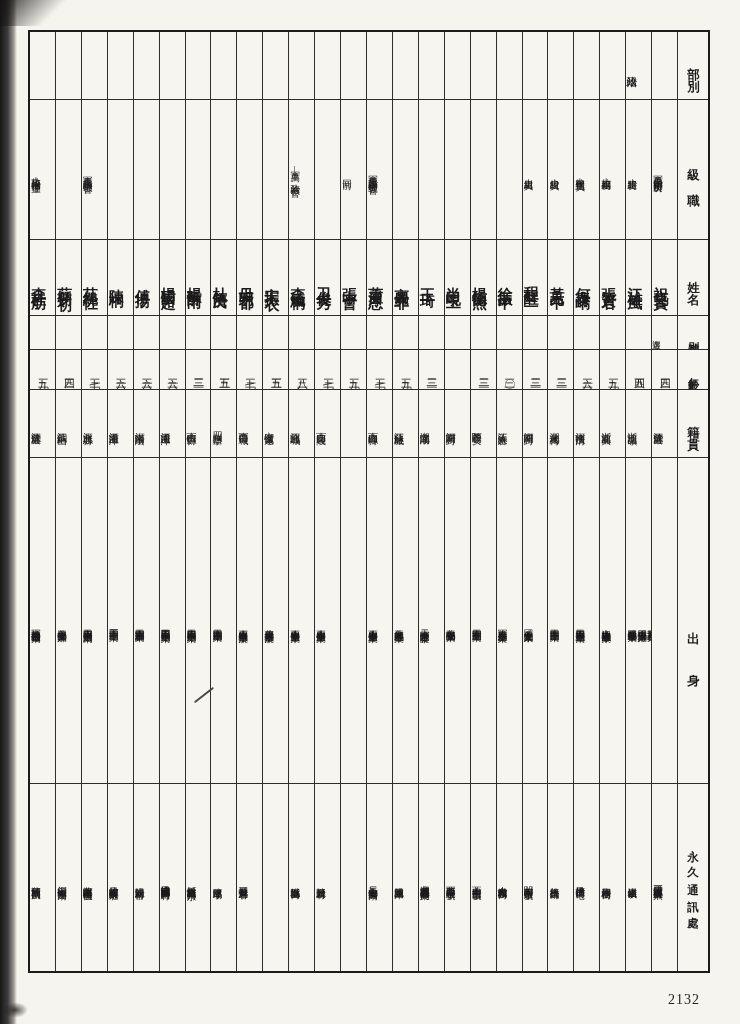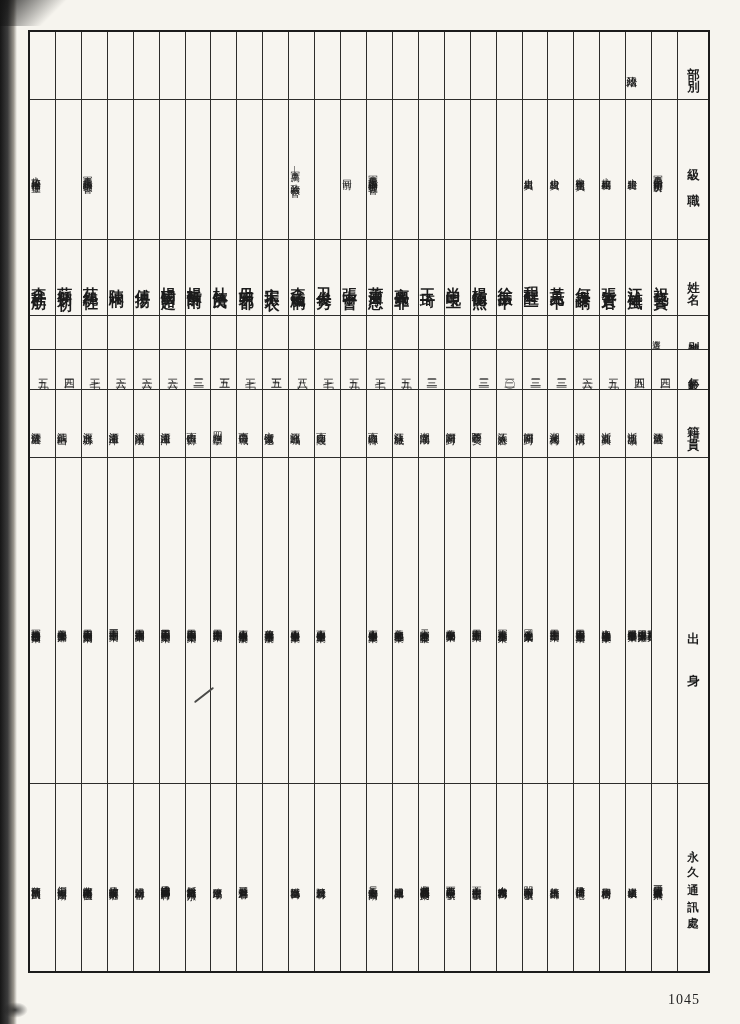--- a/index.html
+++ b/index.html
@@ -771,14 +771,14 @@
           <span>永久通訊處</span>
         </div>
     </div>
   </div>
 
   <div class="edge-band"></div>
   <div class="corner-smudge"></div>
   <div class="bottom-smudge"></div>
   <div class="pen-mark"></div>
 
-  <div class="page-number">1045</div>
+  <div class="page-number">2132</div>
 </div>
 
 </body></html>

